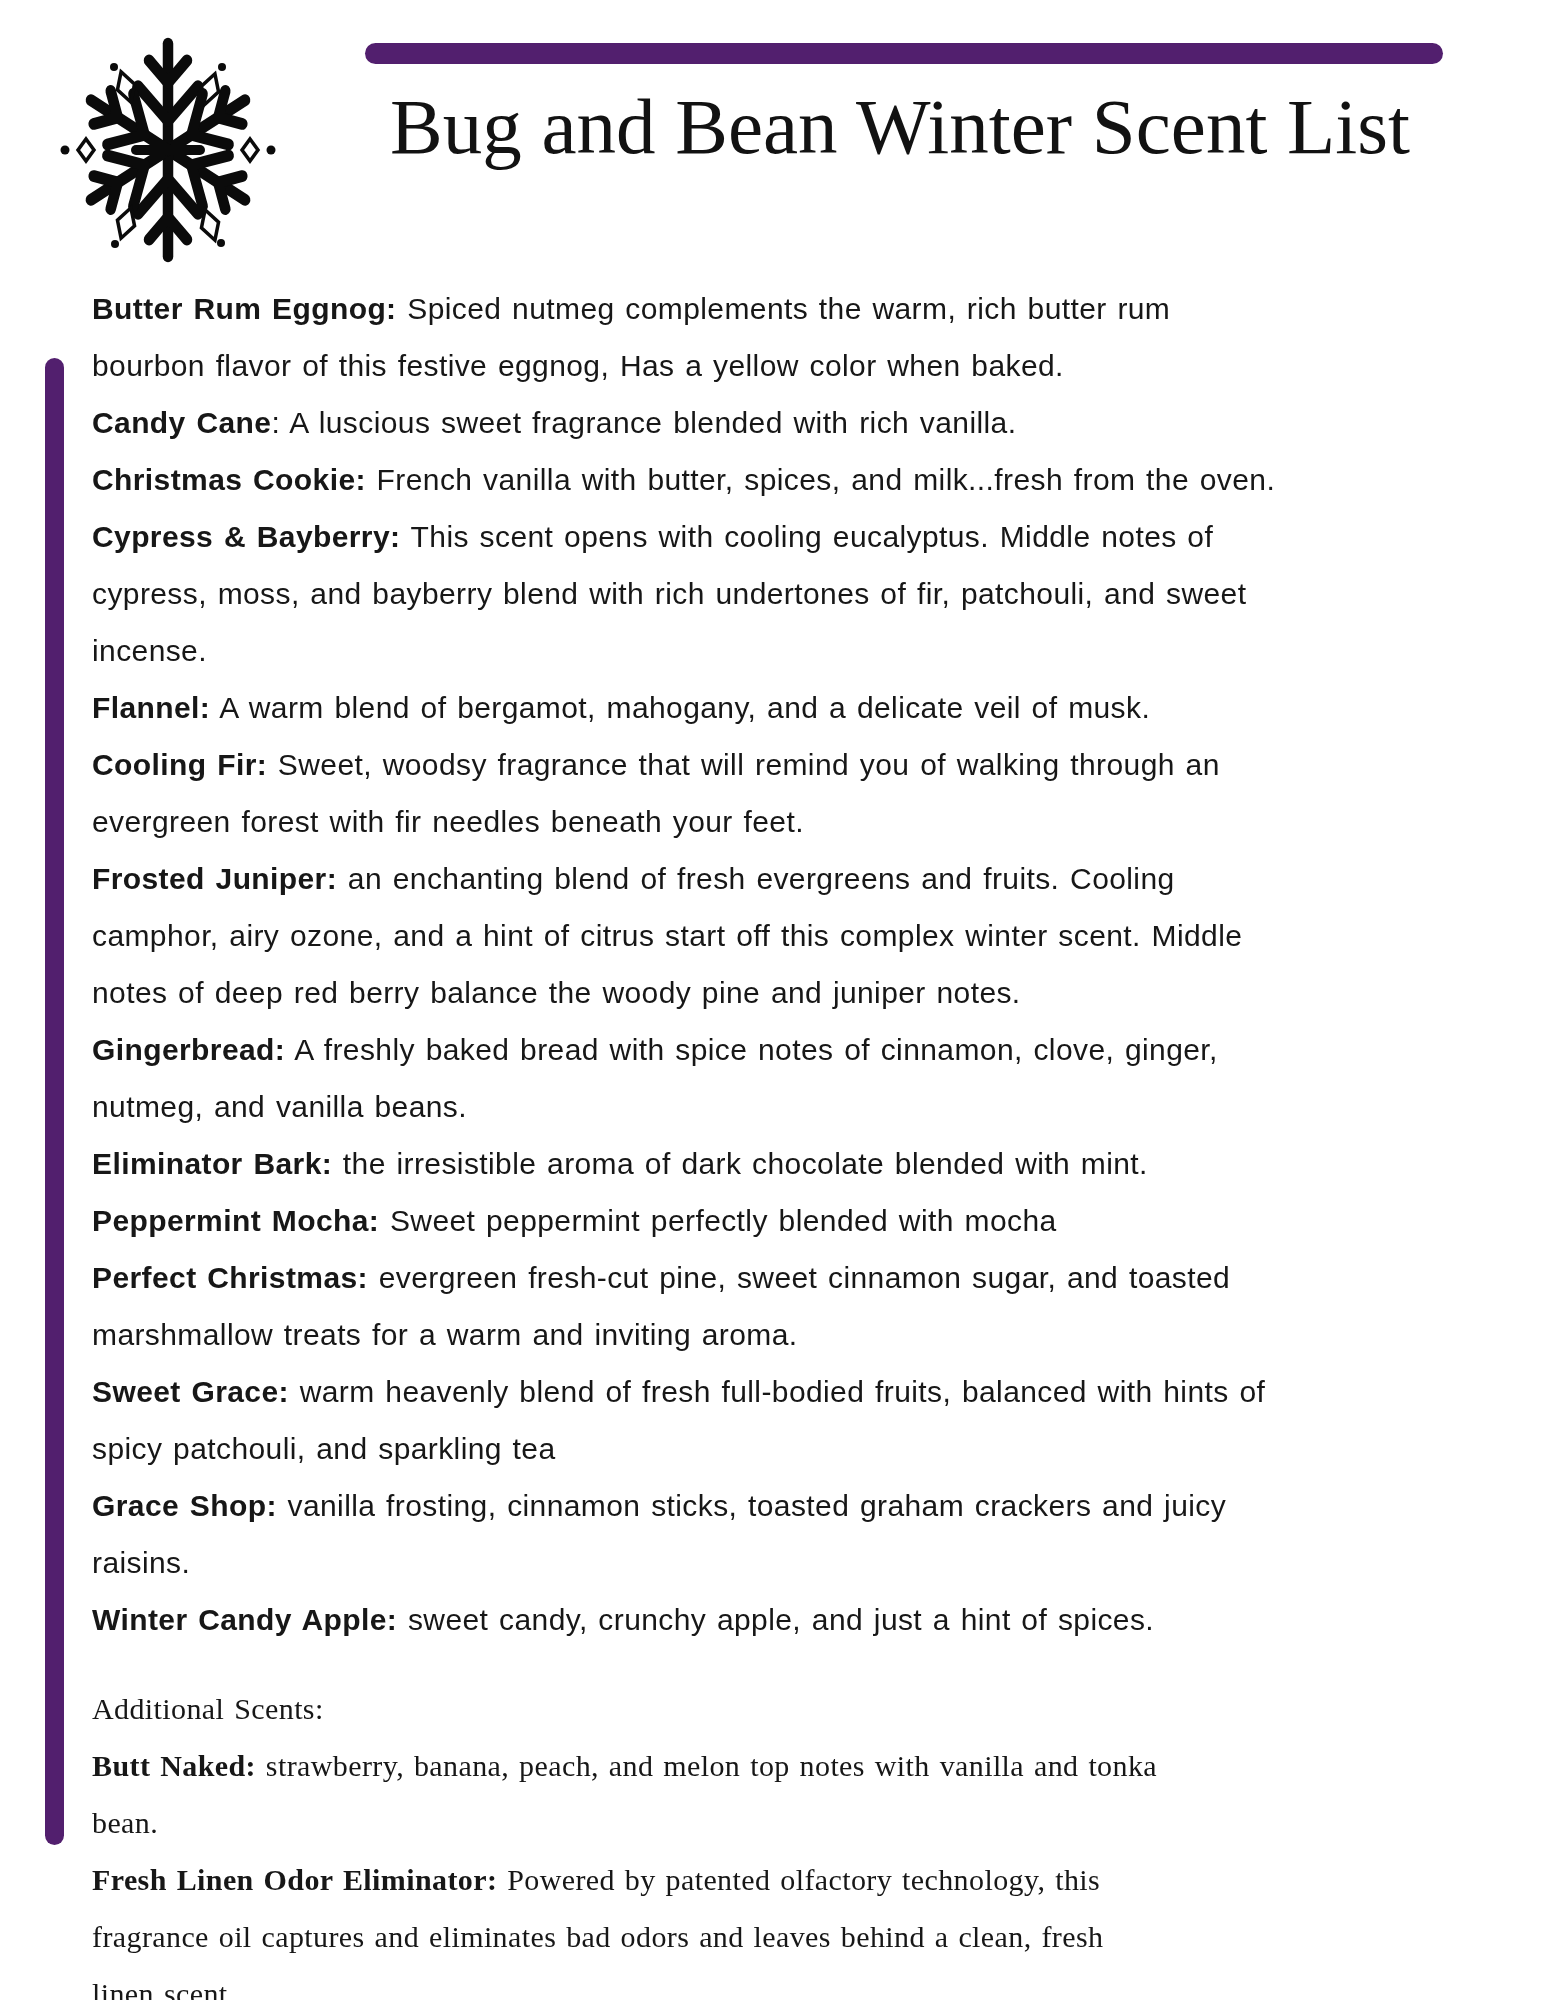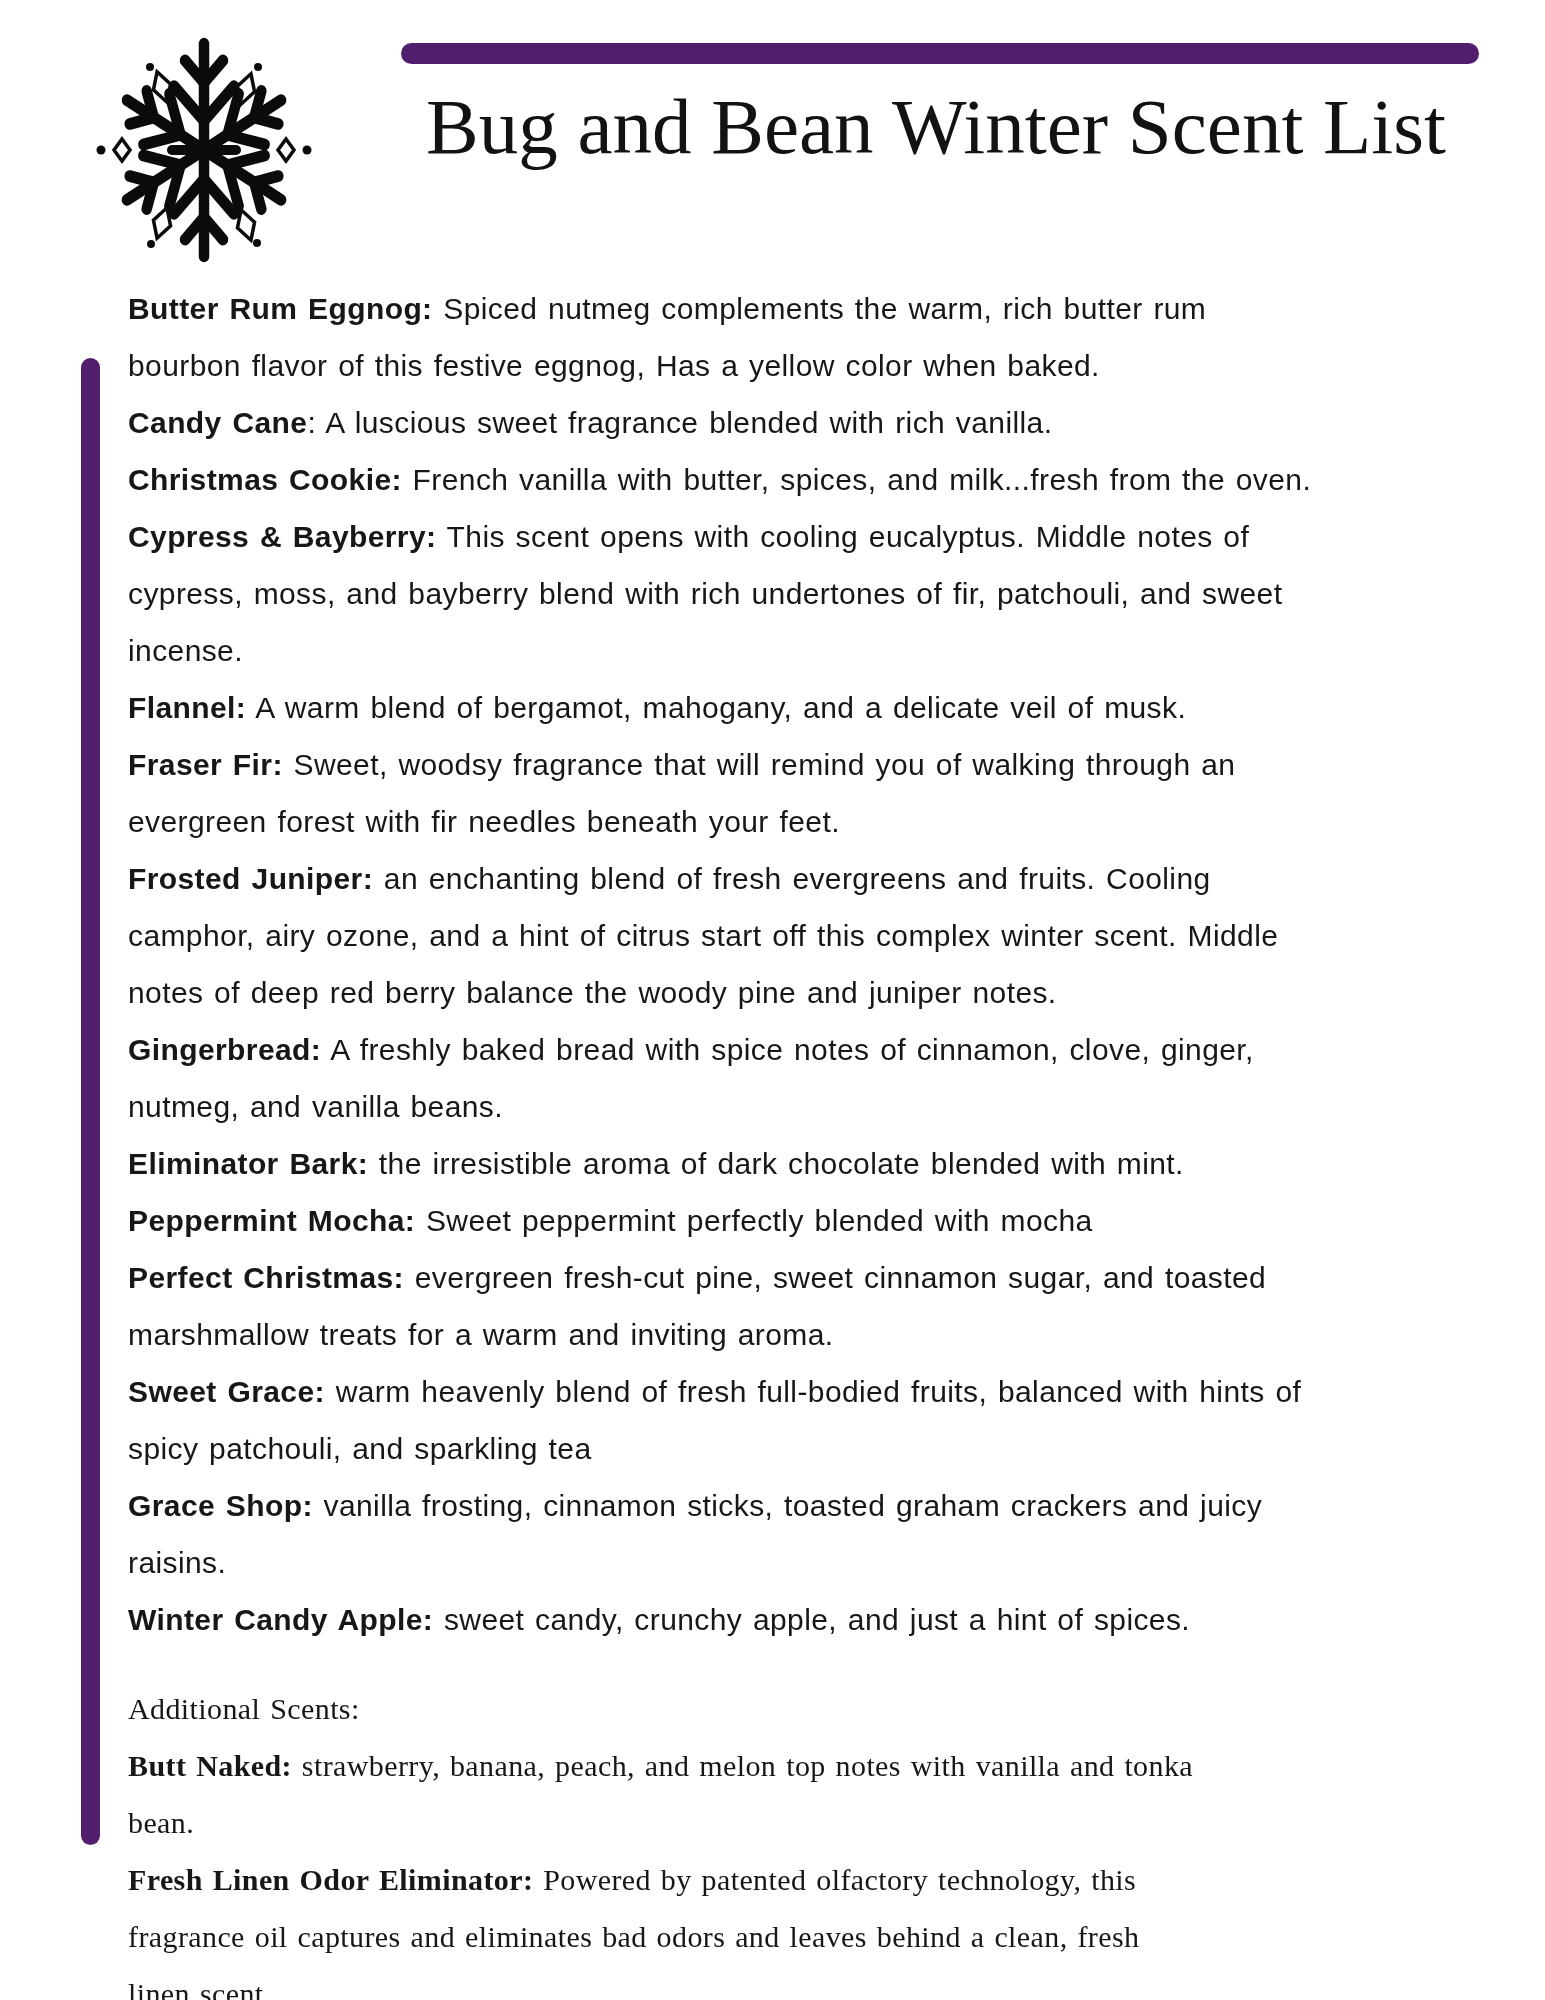--- a/index.html
+++ b/index.html
@@ -3,21 +3,20 @@
 <meta charset="utf-8">
 <style>
   html, body { margin: 0; padding: 0; background: #ffffff; }
   .page {
     position: relative;
     width: 1461px;
     height: 2000px;
     background: #ffffff;
     overflow: hidden;
     font-family: "Liberation Sans", sans-serif;
-    margin-left: 36px;
   }
   .top-bar {
     position: absolute;
     left: 365px; top: 43px;
     width: 1078px; height: 21px;
     border-radius: 11px;
     background: var(--accent, #521F6E);
   }
   .right-bar {
     position: absolute;
@@ -134,21 +133,21 @@
   <div class="content">
     <div id="scent-list">
         <p class="scent"><strong>Butter Rum Eggnog:</strong><span> Spiced nutmeg complements the warm, rich butter rum
 bourbon flavor of this festive eggnog, Has a yellow color when baked.</span></p>
         <p class="scent"><strong>Candy Cane</strong><span>: A luscious sweet fragrance blended with rich vanilla.</span></p>
         <p class="scent"><strong>Christmas Cookie:</strong><span> French vanilla with butter, spices, and milk...fresh from the oven.</span></p>
         <p class="scent"><strong>Cypress &amp; Bayberry:</strong><span> This scent opens with cooling eucalyptus. Middle notes of
 cypress, moss, and bayberry blend with rich undertones of fir, patchouli, and sweet
 incense.</span></p>
         <p class="scent"><strong>Flannel:</strong><span> A warm blend of bergamot, mahogany, and a delicate veil of musk.</span></p>
-        <p class="scent"><strong>Fraser Fir:</strong><span> Sweet, woodsy fragrance that will remind you of walking through an
+        <p class="scent"><strong>Cooling Fir:</strong><span> Sweet, woodsy fragrance that will remind you of walking through an
 evergreen forest with fir needles beneath your feet.</span></p>
         <p class="scent"><strong>Frosted Juniper:</strong><span> an enchanting blend of fresh evergreens and fruits. Cooling
 camphor, airy ozone, and a hint of citrus start off this complex winter scent. Middle
 notes of deep red berry balance the woody pine and juniper notes.</span></p>
         <p class="scent"><strong>Gingerbread:</strong><span> A freshly baked bread with spice notes of cinnamon, clove, ginger,
 nutmeg, and vanilla beans.</span></p>
         <p class="scent"><strong>Eliminator Bark:</strong><span> the irresistible aroma of dark chocolate blended with mint.</span></p>
         <p class="scent"><strong>Peppermint Mocha:</strong><span> Sweet peppermint perfectly blended with mocha</span></p>
         <p class="scent"><strong>Perfect Christmas:</strong><span> evergreen fresh-cut pine, sweet cinnamon sugar, and toasted
 marshmallow treats for a warm and inviting aroma.</span></p>

